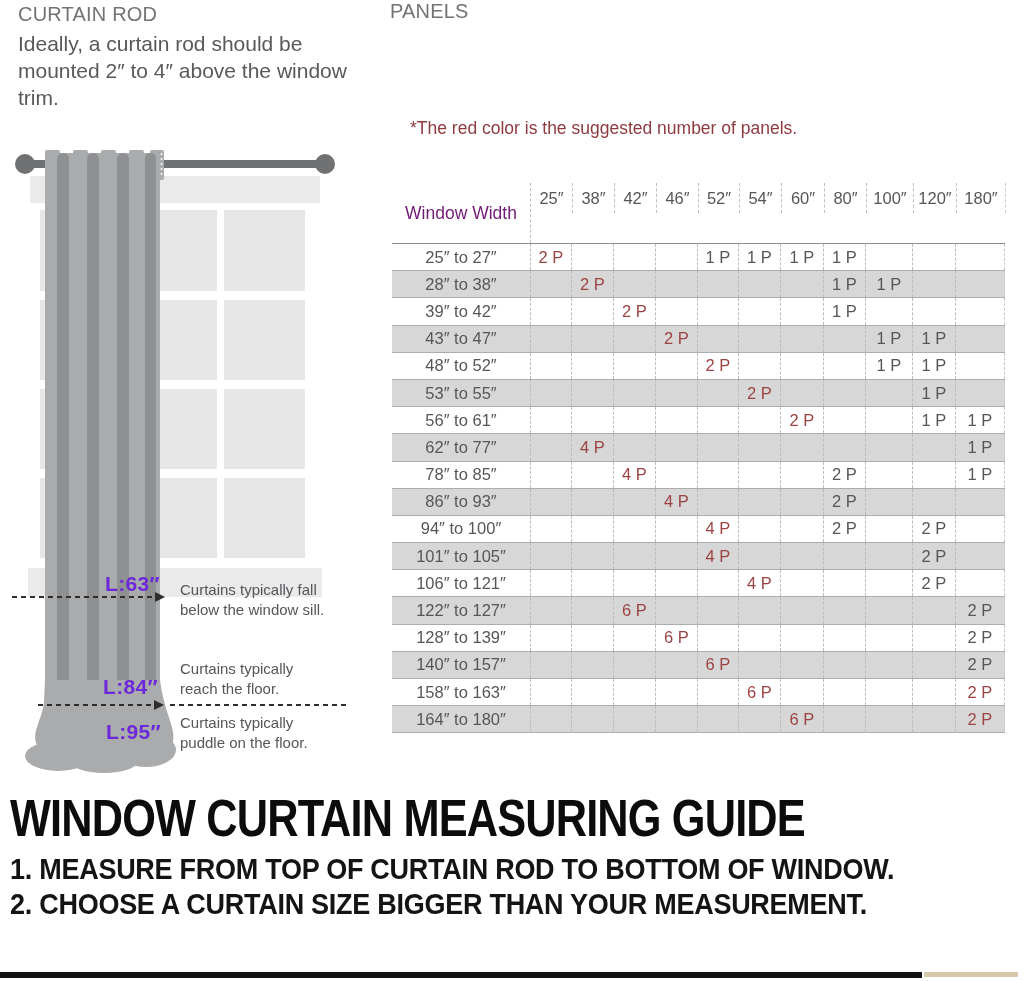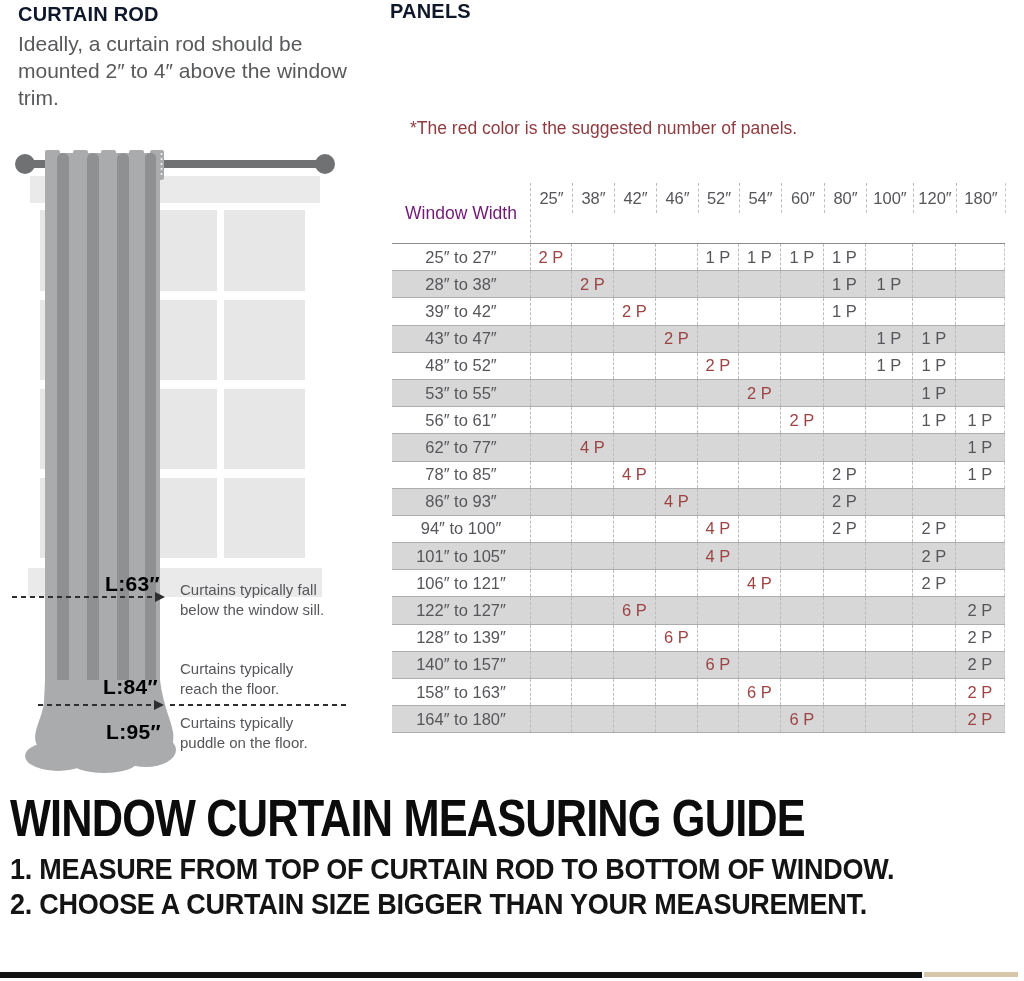--- a/index.html
+++ b/index.html
@@ -1,27 +1,27 @@
 <!DOCTYPE html>
 <html><head>
 <meta charset="utf-8">
 <style>
   * { margin:0; padding:0; box-sizing:border-box; }
   html,body { background:#ffffff; }
   body { font-family:"Liberation Sans","DejaVu Sans",sans-serif; }
   .page { position:relative; width:1024px; height:981px; background:#fff; overflow:hidden; }
 
   
-  .sec-title { position:absolute; font-size:20px; font-weight:700; color:#0f172a; letter-spacing:.2px; }
+  .sec-title { position:absolute; font-size:20px; font-weight:400; color:#737373; letter-spacing:.2px; }
   #curtain-rod-title { left:18px; top:3px; }
   #curtain-rod-body { position:absolute; left:18px; top:30px; width:330px; font-size:21px; line-height:27px; color:#58595b; }
 
   .illus { position:absolute; left:0; top:140px; width:390px; height:645px; }
   .illus svg { position:absolute; left:0; top:0; }
-  .len { position:absolute; color:#000000; font-weight:700; font-size:21px; letter-spacing:.3px; }
+  .len { position:absolute; color:#6d28d9; font-weight:700; font-size:21px; letter-spacing:.3px; }
   #len-63 { left:105px; top:432px; }
   #len-84 { left:103px; top:535px; }
   #len-95 { left:106px; top:580px; }
   .cap { position:absolute; color:#55565a; font-size:15px; line-height:20px; }
   #cap-1 { left:180px; top:440px; width:162px; }
   #cap-2 { left:180px; top:519px; width:150px; }
   #cap-3 { left:180px; top:573px; width:162px; }
 
   
   #panels-title { left:390px; top:0px; }

